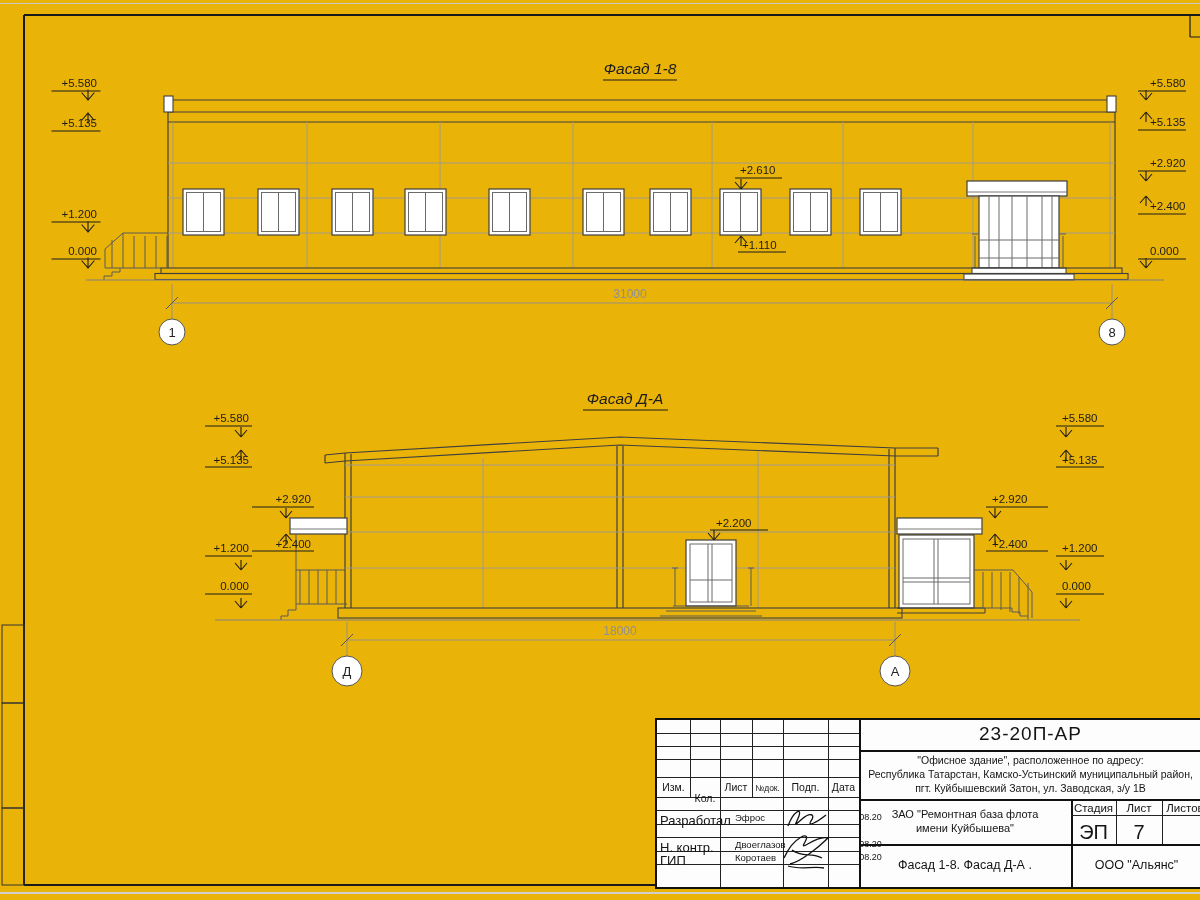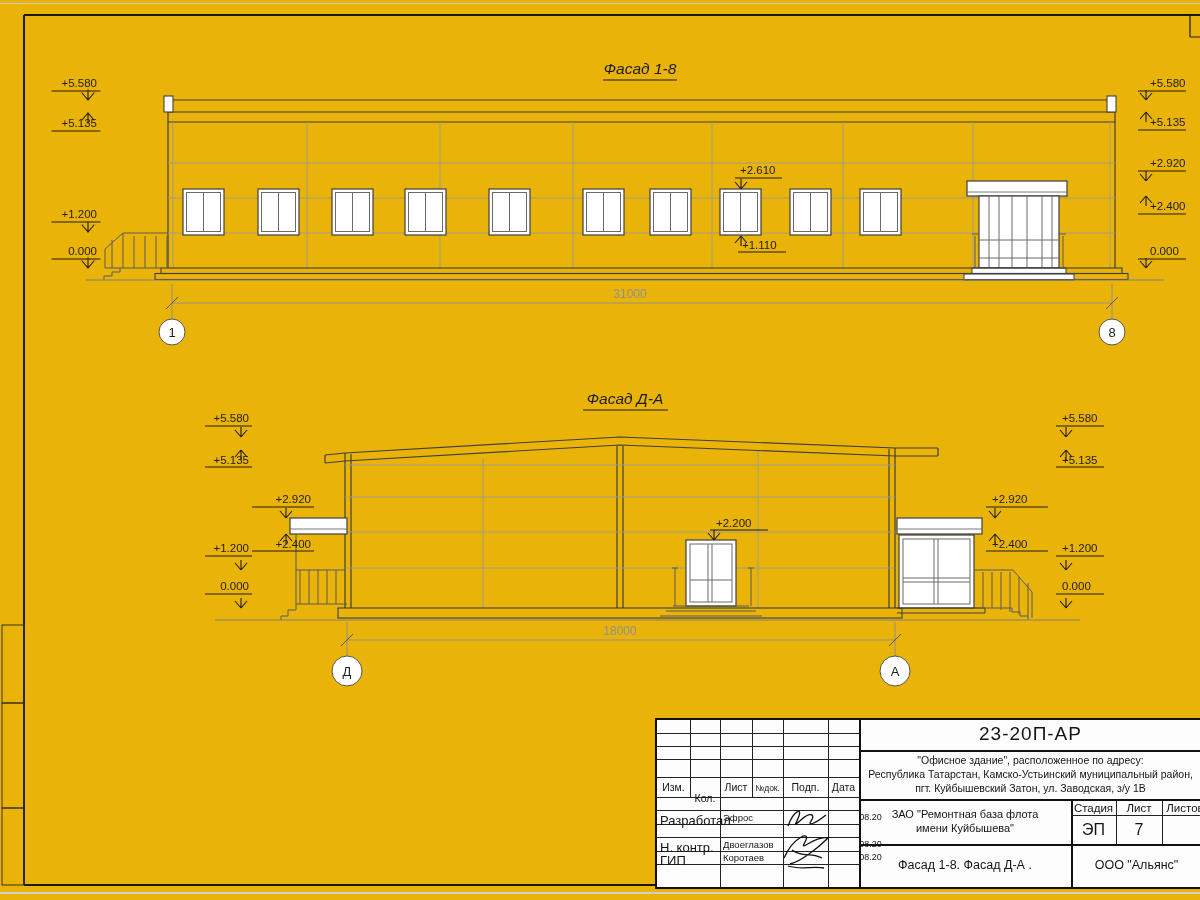--- a/index.html
+++ b/index.html
@@ -20,23 +20,23 @@
   .tb .hl.th{height:2px;background:#111;}
   .tb .vl.th{width:2px;background:#111;}
   .tb span,.tb div.cell{position:absolute;color:#141414;}
   .cell{text-align:center;white-space:nowrap;}
   .code{font-size:19px;letter-spacing:1px;}
   .obj{font-size:10.5px;}
   .cl{font-size:11px;}
   .hdr{font-size:10.5px;}
   .hdr-s{font-size:8.5px;}
   .role{font-size:13px;text-align:left;}
-  .nm{font-size:9.5px;text-align:left;}
+  .nm{font-size:9.5px;text-align:left;margin-left:12px;}
   .dt{font-size:9px;padding-left:27px;}
-  .stv{font-size:16px;}
+  .stv{font-size:20px;}
   .shname{font-size:12.5px;}
 </style>
 </head>
 <body>
 
 <div class="sheet">
   <div class="sheet-edge-top"></div>
 
   <svg width="1200" height="900" viewBox="0 0 1200 900" style="position:absolute;left:0;top:0;">
     <defs>

